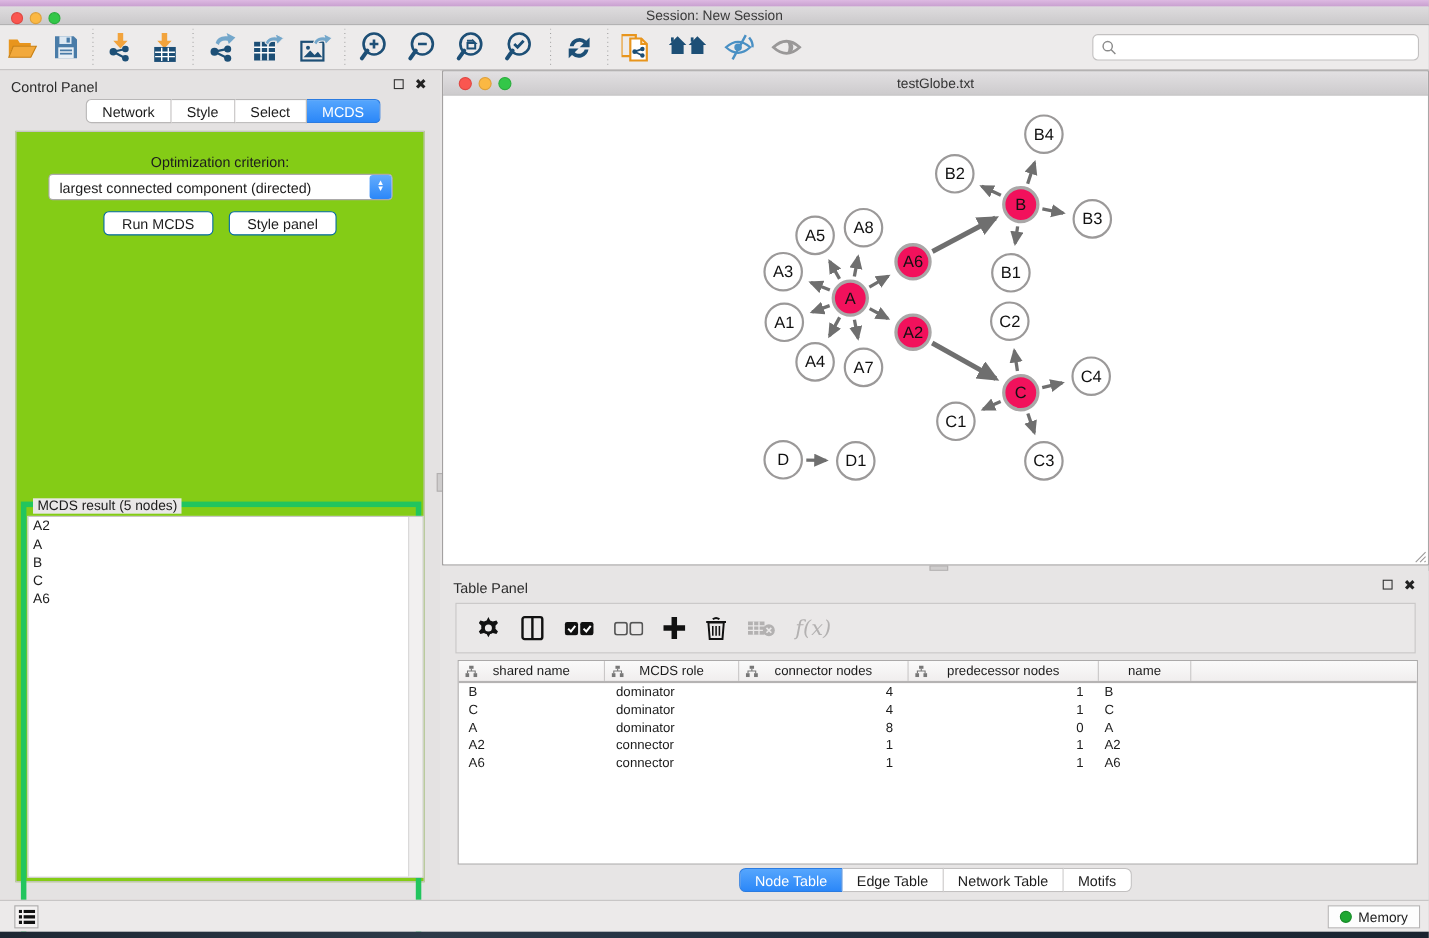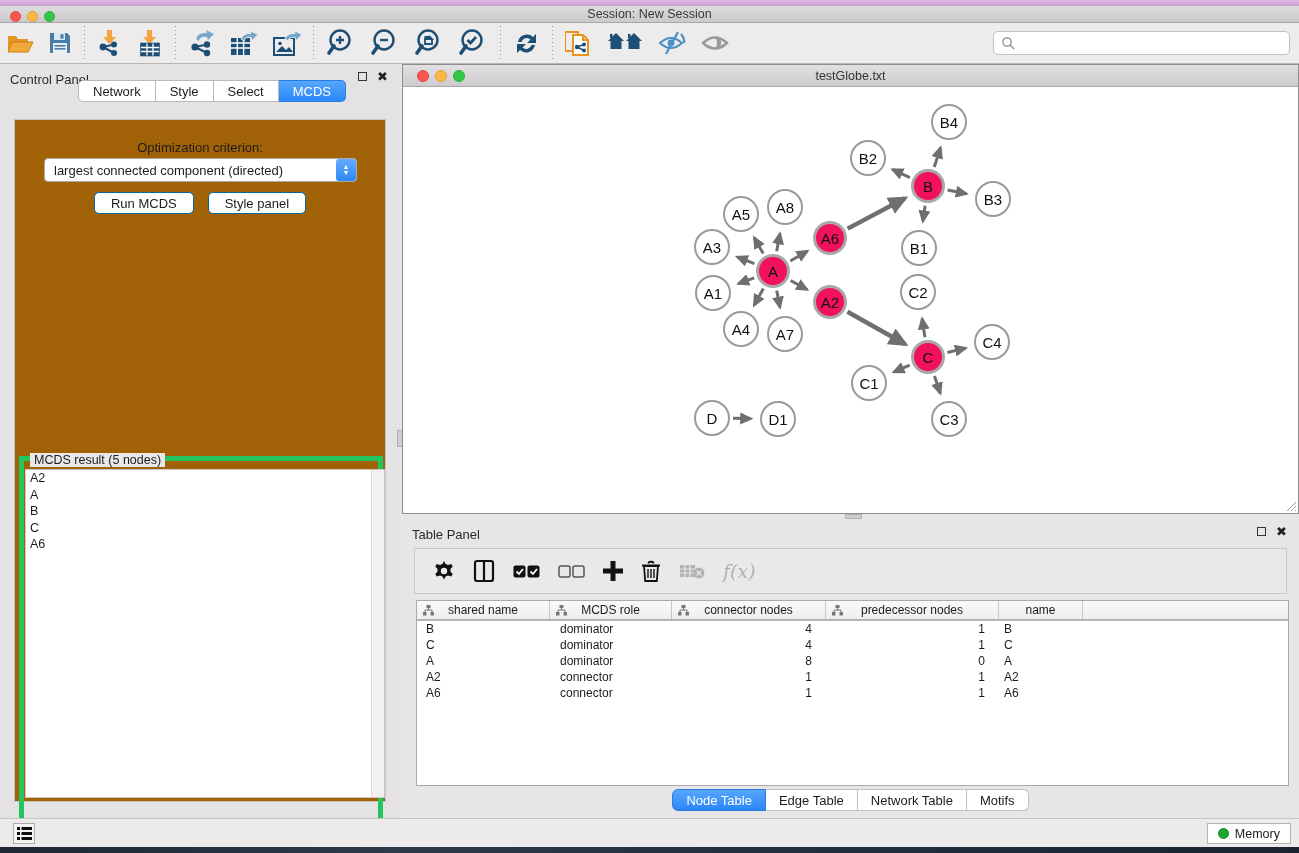--- a/index.html
+++ b/index.html
@@ -31,28 +31,28 @@
     background-size:1px 4px; background-repeat:repeat-y; }
   .search-wrap { position:absolute; right:9px; top:8px; width:297px; height:24px;
     background:#fff; border:1px solid #C2C0C0; border-radius:5px;
     display:flex; align-items:center; padding-left:7px; color:#8a8a8a; }
   
   .control-panel { position:absolute; left:0; top:64px; width:400px; height:754px; background:#E4E2E2; }
   .panel-head { position:absolute; left:10px; top:8px; font-size:13px; color:#2b2b2b; }
   .panel-ctrls { position:absolute; right:12px; top:8px; display:flex; gap:10px; align-items:center; }
   .float-box { width:9px; height:9px; border:1.5px solid #333; }
   .close-x { font-size:13px; font-weight:bold; color:#222; line-height:9px; }
-  .cp-tabs { position:absolute; left:78px; top:16px; display:flex; }
+  .cp-tabs { position:absolute; left:78px; top:26px; display:flex; }
   .cp-tab { height:22px; padding:0 14px; background:#fff; border:1px solid #B9B7B7; border-left:none;
     font-size:13px; display:flex; align-items:center; color:#1c1c1c; }
   .cp-tab:first-child { border-left:1px solid #B9B7B7; border-radius:5px 0 0 5px; }
   .cp-tab:last-child { border-radius:0 5px 5px 0; }
   .cp-tab.active { background:linear-gradient(#56A6FD,#2B87F8); color:#fff; border-color:#2B7BE0; }
   .cp-inner { position:absolute; left:14px; top:55px; width:372px; height:683px;
-    background:#a16207; border:1px solid #C6C4C4; }
+    background:#84cc16; border:1px solid #C6C4C4; }
   .opt-label { position:absolute; left:0; top:20px; width:100%; text-align:center; font-size:13px; }
   .dropdown { position:absolute; left:29px; top:38px; width:313px; height:24px; background:#fff;
     border:1px solid #ABA9A9; border-radius:4px; display:flex; align-items:center; font-size:13px; }
   .dropdown .dd-text { flex:1; padding-left:9px; white-space:nowrap; overflow:hidden; }
   .dd-stepper { width:20px; height:22px; margin-right:0px; border-radius:3px;
     background:linear-gradient(#64ACFD,#2B87F8); display:flex; flex-direction:column;
     align-items:center; justify-content:center; color:#fff; font-size:7px; line-height:6px; }
   .btn-row { position:absolute; left:0; top:72px; width:100%; display:flex; justify-content:center; gap:14px; }
   .mac-btn { height:22px; padding:0 16px; background:#fff; border:1px solid #0369a1; border-radius:5px;
     font-size:13px; display:flex; align-items:center; color:#1c1c1c; }

